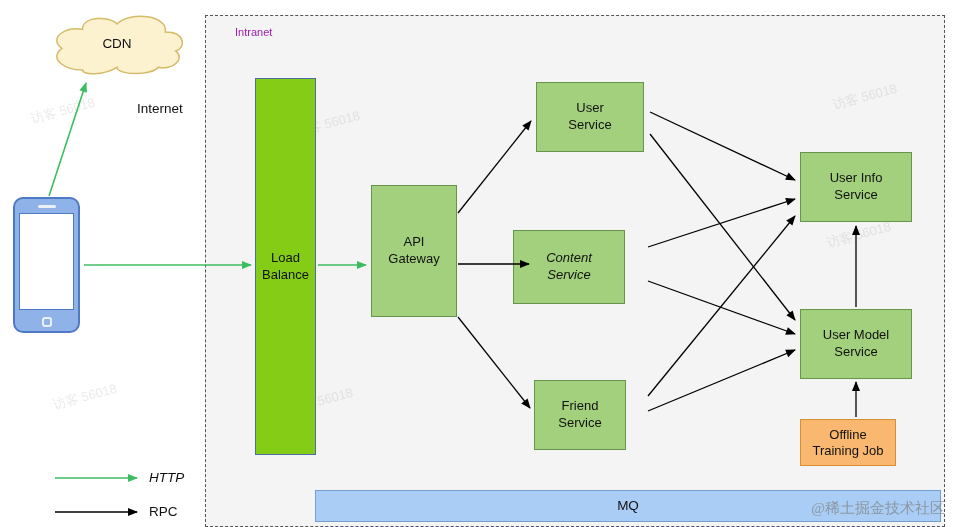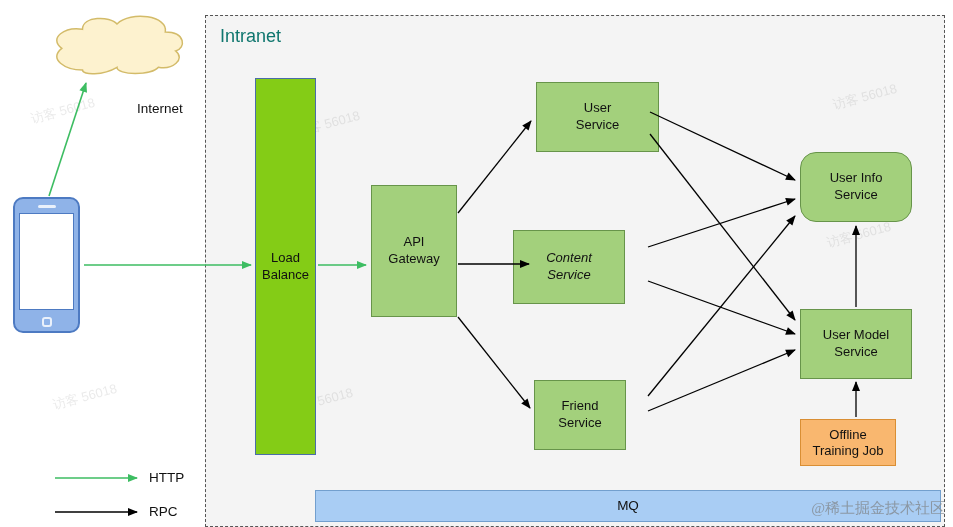--- a/index.html
+++ b/index.html
@@ -1,48 +1,48 @@
 <!DOCTYPE html>
 <html><head>
 <meta charset="utf-8">
 <style>
   * { margin:0; padding:0; box-sizing:border-box; }
   html,body { background:#ffffff; font-family:"Liberation Sans", sans-serif; }
   .canvas { position:relative; width:953px; height:527px; background:#ffffff; overflow:hidden; }
 
   .intranet { position:absolute; left:205px; top:15px; width:740px; height:512px;
               background:#f4f4f4; border:1px dashed #555; z-index:1; }
-  .intranet-label { position:absolute; left:14px; top:10px; font-size:18px; color:#0f766e; }
+  .intranet-label { position:absolute; left:29px; top:10px; font-size:11px; color:#a21caf; }
 
   .node { position:absolute; display:flex; align-items:center; justify-content:center;
           text-align:center; font-size:13px; color:#111; line-height:1.3;
           white-space:pre-line; z-index:3; }
   .green  { background:#a3d07c; border:1px solid #67944a; }
   .blue   { background:#84cc16; border:1px solid #4a6da8; }
   .orange { background:#f9b76f; border:1px solid #d98e34; }
   .mqbar  { background:#a9cdf4; border:1px solid #729fce; font-size:13.5px; }
 
   .lb      { left:255px; top:78px;  width:61px;  height:377px; }
   .api     { left:371px; top:185px; width:86px;  height:132px; }
-  .usersvc { left:536px; top:82px;  width:123px; height:70px; }
+  .usersvc { left:536px; top:82px;  width:108px; height:70px; }
   .contsvc { left:513px; top:230px; width:112px; height:74px;font-style:italic; }
   .frndsvc { left:534px; top:380px; width:92px; height:70px; }
-  .uinfo   { left:800px; top:152px; width:112px; height:70px;border-radius:16px; }
+  .uinfo   { left:800px; top:152px; width:112px; height:70px; }
   .umodel  { left:800px; top:309px; width:112px; height:70px; }
   .offline { left:800px; top:419px; width:96px; height:47px; line-height:1.2; }
   .mq      { left:315px; top:490px; width:626px; height:32px; }
 
   .cloud-wrap { position:absolute; left:48px; top:5px; width:138px; height:76px; z-index:3; }
   .cloud-wrap svg { position:absolute; inset:0; }
   .cloud-label { position:absolute; left:0; right:0; top:31px; text-align:center;
                  font-size:13.5px; color:#111; }
 
   .plain-label { position:absolute; font-size:13.5px; color:#111; z-index:3; }
   .internet { left:137px; top:101px; }
-  .legend-http-label { left:149px; top:470px; }
+  .legend-http-label { left:149px; top:470px;font-style:italic; }
   .legend-rpc-label  { left:149px; top:504px; }
 
   .phone { position:absolute; left:13px; top:197px; width:67px; height:136px;
            background:#8fb3e8; border:2px solid #4d7ac2; border-radius:10px; z-index:3; }
   .phone-speaker { position:absolute; left:50%; transform:translateX(-50%); top:6px;
                    width:18px; height:3px; background:#eaf1fb; border-radius:2px; }
   .phone-screen { position:absolute; left:4px; right:4px; top:14px; bottom:21px;
                   background:#ffffff; border:1px solid #4d7ac2; }
   .phone-home { position:absolute; left:50%; transform:translateX(-50%); bottom:4px;
                 width:10px; height:10px; border:2px solid #eaf1fb; border-radius:3px; }
@@ -72,20 +72,21 @@
   <div class="wm" style="left:52px;top:388px">访客 56018</div>
   <div class="wm" style="left:288px;top:392px">访客 56018</div>
   <div class="wm" style="left:552px;top:396px">访客 56018</div>
 
   <div class="cloud-wrap">
     <svg viewBox="0 0 140 76">
       <path d="M 35 66 C 17.5 66 0 55 14 44 C 0 33 17.5 22 35 24.7 C 35 11 63 11 70 19.2
                C 84 5.5 122.5 11 119 27.5 C 140 27.5 140 44 129.5 46.7 C 140 55 126 66 112 63.2
                C 105 71.5 70 71.5 70 63.2 C 56 71.5 35 71.5 35 66 Z" fill="#fdf2cf" stroke="#d3bb69" stroke-width="1.5"></path>
     </svg>
+    <span class="cloud-label">CDN</span>
   </div>
 
   <div class="plain-label internet">Internet</div>
 
   <div class="phone">
     <div class="phone-speaker"></div>
     <div class="phone-screen"></div>
     <div class="phone-home"></div>
   </div>
 

